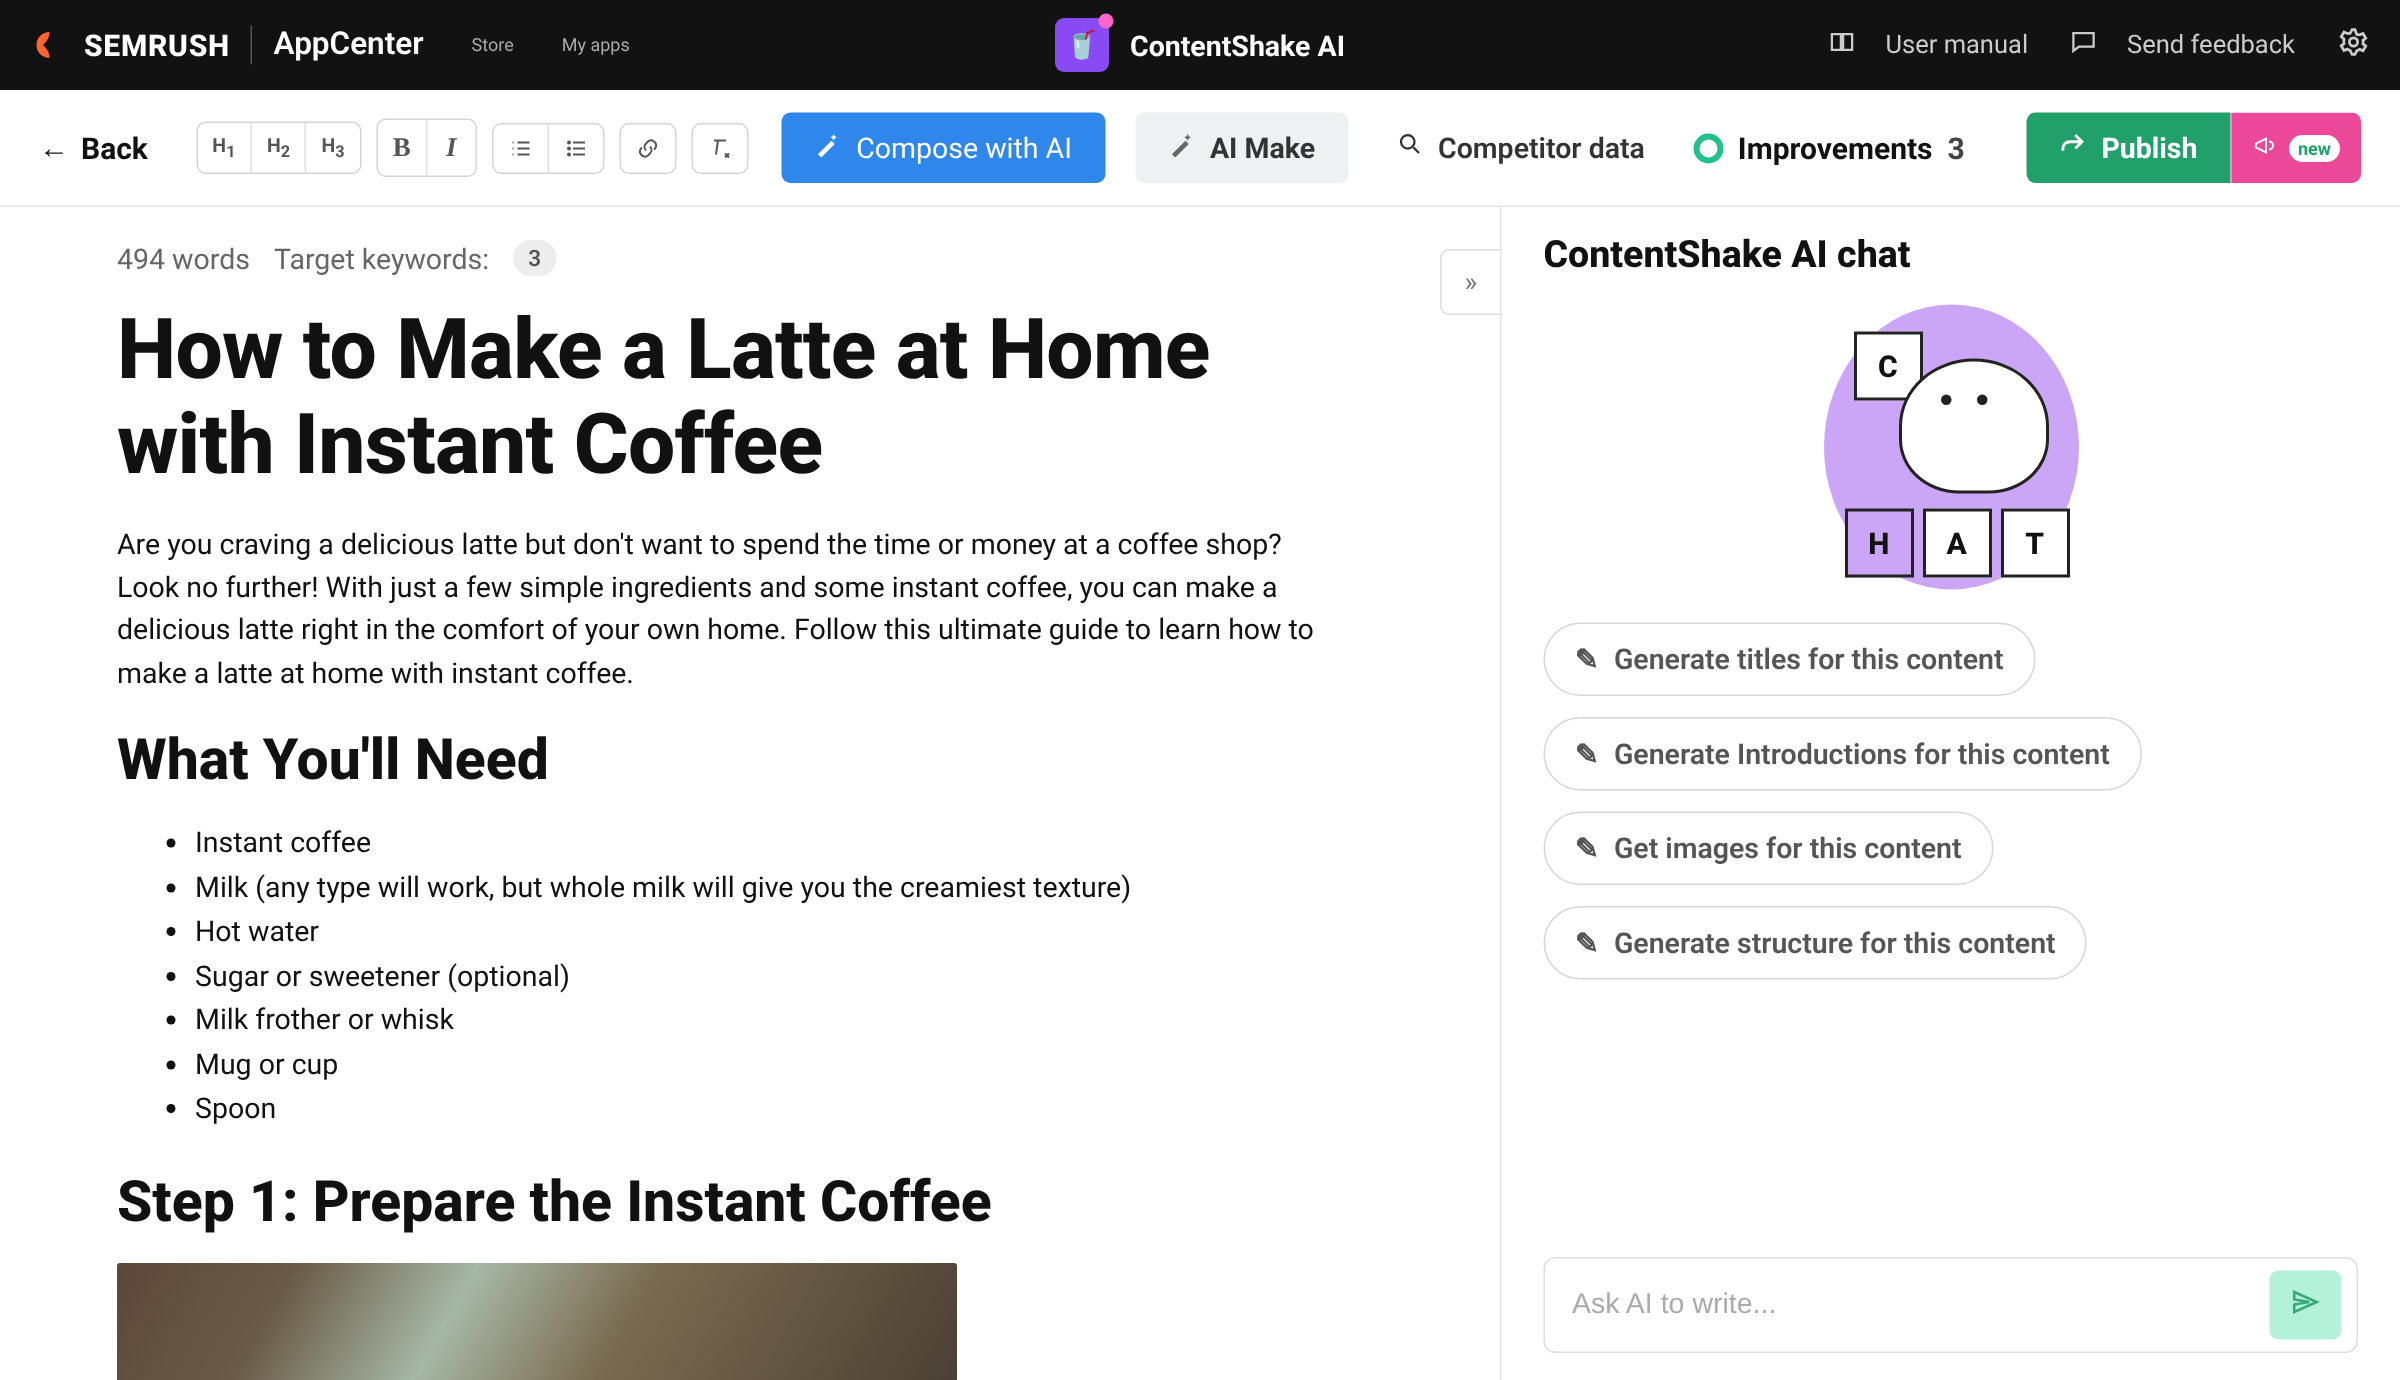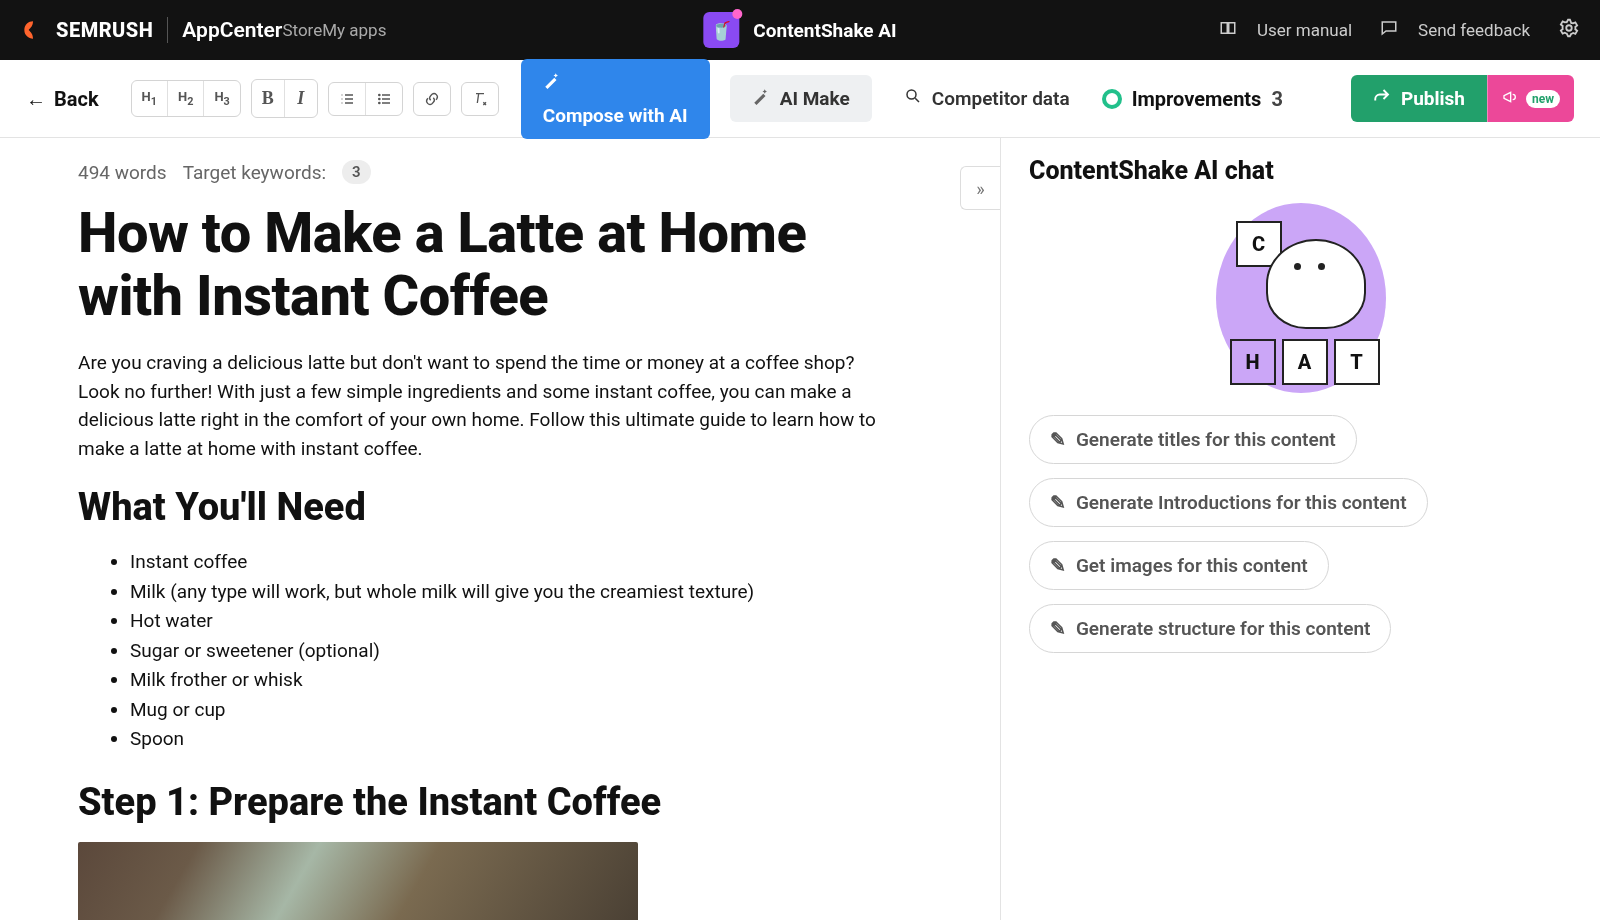--- a/index.html
+++ b/index.html
@@ -4,36 +4,36 @@
 <style>
 * { margin: 0; padding: 0; box-sizing: border-box; }
 body { font-family: -apple-system, BlinkMacSystemFont, "Segoe UI", Roboto, Arial, sans-serif; background: #fff; color: #111; width: 1600px; height: 920px; overflow: hidden; }
 
 .topbar { background: #121212; height: 60px; display: flex; align-items: center; padding: 0 20px; color: #fff; }
 .logo-wrap { display: flex; align-items: center; gap: 10px; }
 .logo-icon { color: #ff642d; font-size: 26px; display:flex; align-items:center; }
 .logo-text { font-size: 20px; font-weight: 800; letter-spacing: 0.5px; }
 .divider { width: 1px; height: 26px; background: #555; margin: 0 14px; }
 .appcenter { font-size: 21px; font-weight: 600; }
-.nav-link { color: #aaa; font-size: 17px; cursor: pointer; }
+.nav-link { color: #aaa; font-size: 12px; margin-left: 32px; cursor: pointer; }
 .center-app { display: flex; align-items: center; gap: 14px; margin-left: auto; margin-right: auto; position: absolute; left: 50%; transform: translateX(-50%); }
 .app-icon { width: 36px; height: 36px; background: #8a4af3; border-radius: 6px; display:flex; align-items:center; justify-content:center; font-size:18px; position: relative; }
 .app-icon::after { content:''; position:absolute; top:-3px; right:-3px; width:10px; height:10px; background:#ff66cc; border-radius:50%; }
 .app-name { font-size: 19px; font-weight: 700; }
 .right-links { margin-left: auto; display:flex; align-items:center; gap: 28px; color:#ccc; font-size:17px; }
 .right-link { display:flex; align-items:center; gap:20px; cursor:pointer; }
 
 .toolbar { height: 78px; border-bottom: 1px solid #e3e3e3; display:flex; align-items:center; padding: 0 26px; gap: 10px; }
 .back-btn { display:flex; align-items:center; gap:8px; font-size: 20px; font-weight:700; cursor:pointer; margin-right: 22px; color:#111; }
 .fmt-group { display:flex; border:1px solid #d4d4d4; border-radius:6px; overflow:hidden; }
 .fmt-btn { padding: 8px 10px; font-size: 15px; color:#555; border-right:1px solid #e0e0e0; cursor:pointer; display:flex; align-items:center; min-width:32px; justify-content:center; font-weight:700; }
 .fmt-btn:last-child { border-right:none; }
 .fmt-single { border:1px solid #d4d4d4; border-radius:6px; padding: 8px 10px; color:#555; cursor:pointer; display:flex; align-items:center; font-weight:700; min-width:32px; justify-content:center;}
 
-.btn-primary { background:#2f86eb; color:#fff; font-size:19px; font-weight:700; padding: 12px 22px; border-radius:6px; display:flex; align-items:flex-start; gap:10px; cursor:pointer; margin-left:12px;flex-direction:column; }
+.btn-primary { background:#2f86eb; color:#fff; font-size:19px; font-weight:400; padding: 12px 22px; border-radius:6px; display:flex; align-items:flex-start; gap:10px; cursor:pointer; margin-left:12px; }
 .btn-secondary { background:#eef0f2; color:#333; font-size:19px; font-weight:700; padding: 12px 22px; border-radius:6px; display:flex; align-items:center; gap:10px; cursor:pointer; }
 .link-btn { color:#333; font-size:19px; font-weight:600; display:flex; align-items:center; gap:10px; cursor:pointer; margin-left: 22px; }
 .improve-wrap { display:flex; align-items:center; gap:10px; margin-left:22px; cursor:pointer; }
 .improve-icon { width:20px; height:20px; border:4px solid #22c08b; border-radius:50%; }
 .improve-label { font-size:20px; font-weight:700; }
 .improve-count { font-size:20px; font-weight:700; color:#444; }
 
 .publish-group { display:flex; margin-left:auto; }
 .publish-btn { background:#22a06b; color:#fff; font-size:19px; font-weight:700; padding: 12px 22px; border-radius:6px 0 0 6px; display:flex; align-items:center; gap:10px; cursor:pointer; }
 .publish-side { background:#ec4899; color:#fff; padding: 12px 14px; border-radius:0 6px 6px 0; border-left:1px solid rgba(255,255,255,0.35); display:flex; align-items:center; gap:8px; cursor:pointer; }
@@ -284,14 +284,24 @@
       <span class="suggestion">
         <span>✎</span>
         <span>Get images for this content</span>
       </span>
       <span class="suggestion">
         <span>✎</span>
         <span>Generate structure for this content</span>
       </span>
     </div>
 
+    <div class="input-row">
+      <input class="chat-input" placeholder="Ask AI to write..." style="">
+      <span class="send-btn">
+        <span>
+          <svg width="20" height="20" viewBox="0 0 24 24" fill="none" stroke="currentColor" stroke-width="2">
+              <path d="M3 20l18-8L3 4v6l12 2-12 2z"></path>
+            </svg>
+        </span>
+      </span>
+    </div>
   </div>
 </div>
 
 </body></html>

